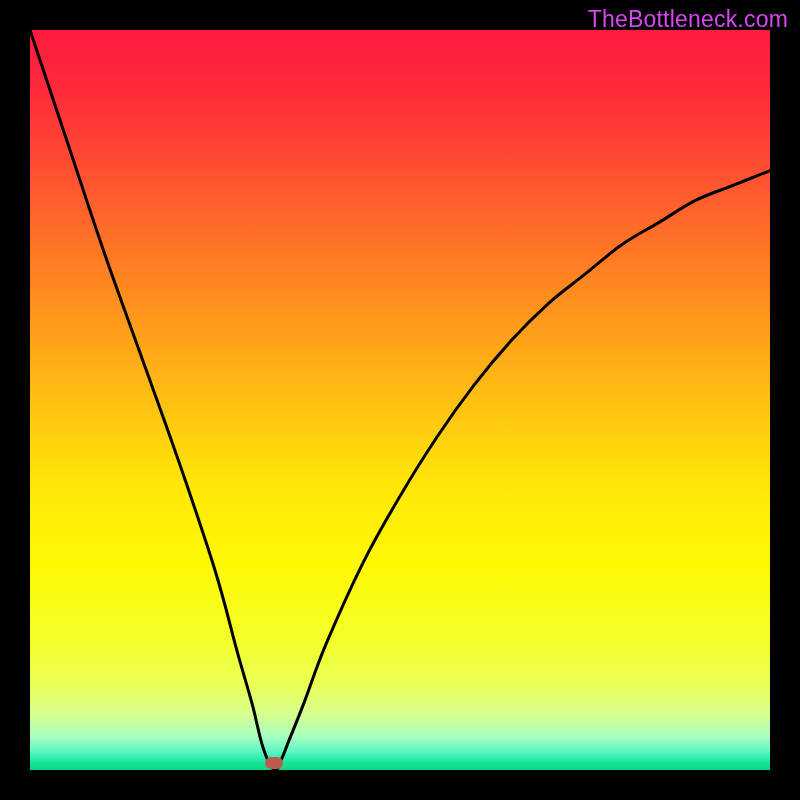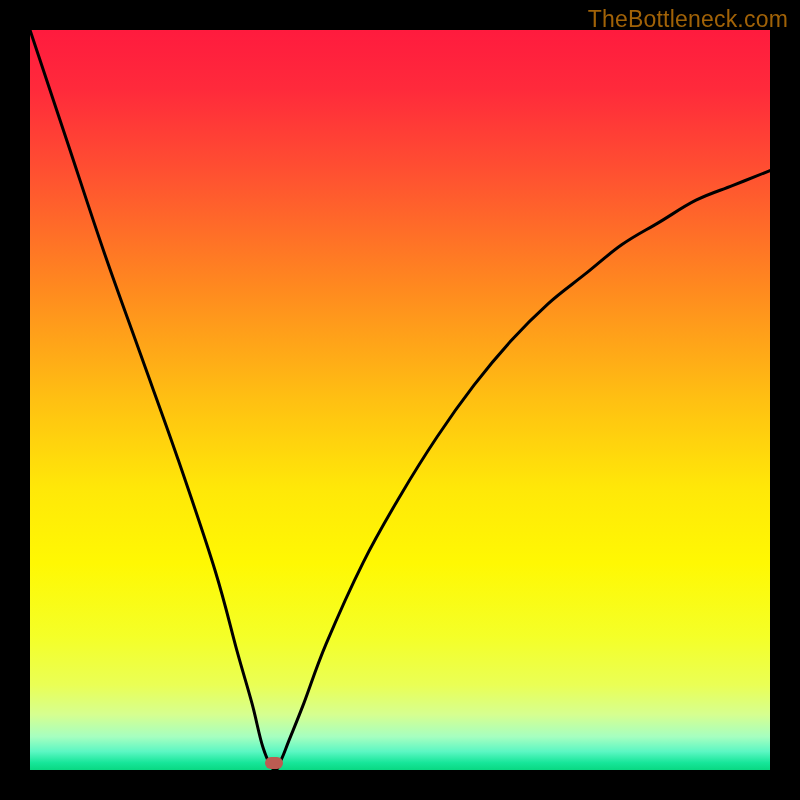--- a/index.html
+++ b/index.html
@@ -31,21 +31,21 @@
     position: absolute;
     left: 0;
     top: 0;
     width: 100%;
     height: 100%;
   }
   .watermark {
     position: absolute;
     top: 6px;
     right: 12px;
-    color: #a16207;
+    color: #d946ef;
     font-size: 23px;
     font-weight: 500;
     letter-spacing: 0.2px;
     user-select: none;
   }
   svg.curve {
     position: absolute;
     left: 0;
     top: 0;
     width: 100%;

